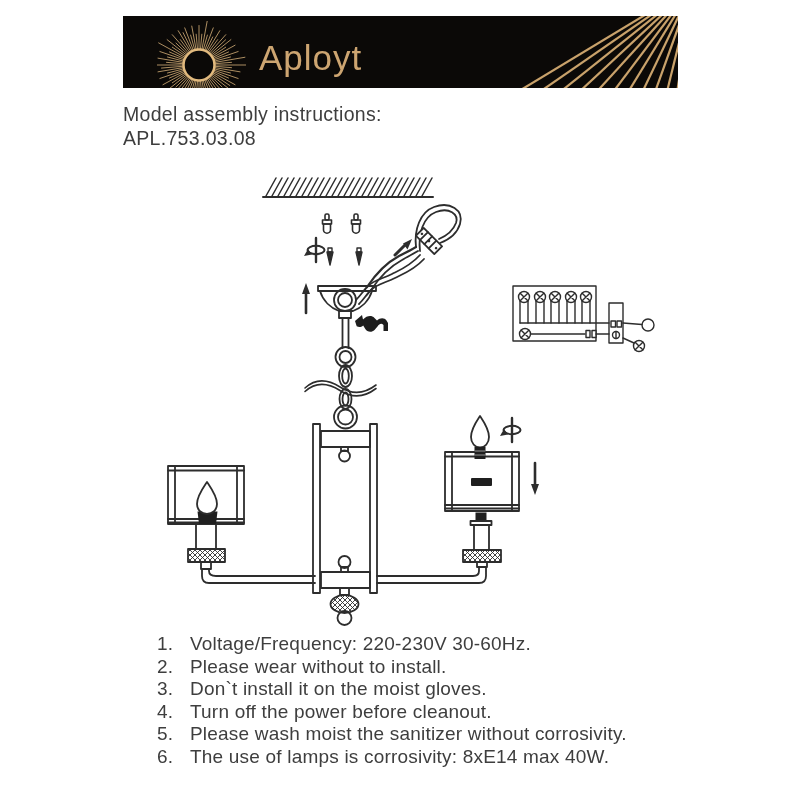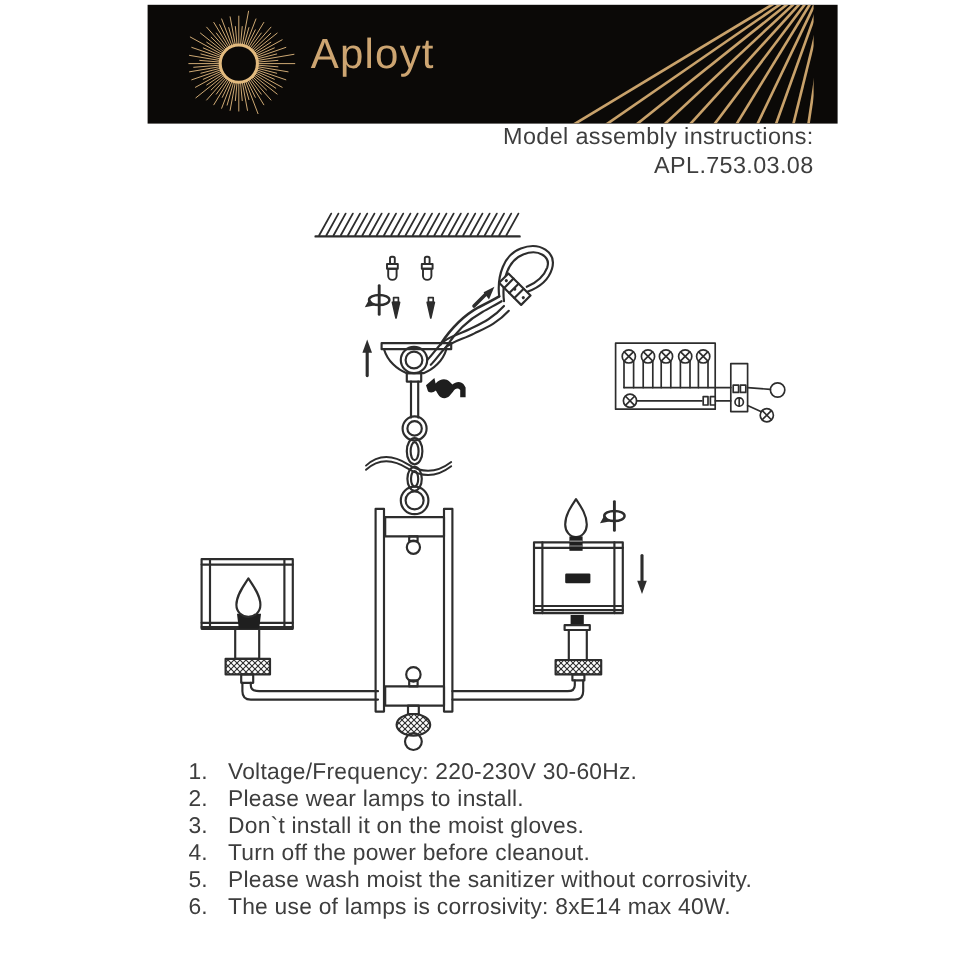--- a/index.html
+++ b/index.html
@@ -3,32 +3,32 @@
 <meta charset="utf-8">
 <style>
   html,body{margin:0;padding:0;}
   body{
     width:800px;height:800px;position:relative;overflow:hidden;
     background:var(--page-bg,#ffffff);
     font-family:"Liberation Sans",sans-serif;
   }
   .page{position:absolute;inset:0;background:var(--page-bg,#ffffff);}
   .banner{
-    position:absolute;left:123px;top:4px;width:555px;height:99px;
-    background:var(--banner-bg,#0b0907);overflow:hidden;padding-left:20px;
+    position:absolute;left:123px;top:16px;width:555px;height:72px;
+    background:var(--banner-bg,#0b0907);overflow:hidden;
   }
   .banner svg{position:absolute;left:0;top:0;}
   .brand{
     position:absolute;left:136px;top:20px;
     font-size:35px;line-height:44px;font-weight:400;letter-spacing:1px;
     color:var(--gold,#cda571);
   }
   .titleblock{
     position:absolute;left:123px;top:103px;width:555px;
-    text-align:right;color:var(--ink,#3e3e3e);
+    text-align:left;color:var(--ink,#3e3e3e);
     font-size:19.5px;line-height:23.5px;letter-spacing:.3px;
   }
   .diagram{position:absolute;left:0;top:0;width:800px;height:800px;}
   .instructions{
     position:absolute;left:157px;top:633px;width:520px;
     margin:0;padding:0;list-style:none;
     color:var(--ink,#3e3e3e);font-size:19px;line-height:22.6px;letter-spacing:.2px;
   }
   .instructions li{display:flex;}
   .instructions .num{flex:0 0 24px;margin-right:9px;}
@@ -308,21 +308,21 @@
     </g>
   </svg>
 
   <ol class="instructions">
     <li>
         <span class="num">1.</span>
         <span class="txt">Voltage/Frequency: 220-230V 30-60Hz.</span>
       </li>
     <li>
         <span class="num">2.</span>
-        <span class="txt">Please wear lamps to install.</span>
+        <span class="txt">Please wear without to install.</span>
       </li>
     <li>
         <span class="num">3.</span>
         <span class="txt">Don`t install it on the moist gloves.</span>
       </li>
     <li>
         <span class="num">4.</span>
         <span class="txt">Turn off the power before cleanout.</span>
       </li>
     <li>

